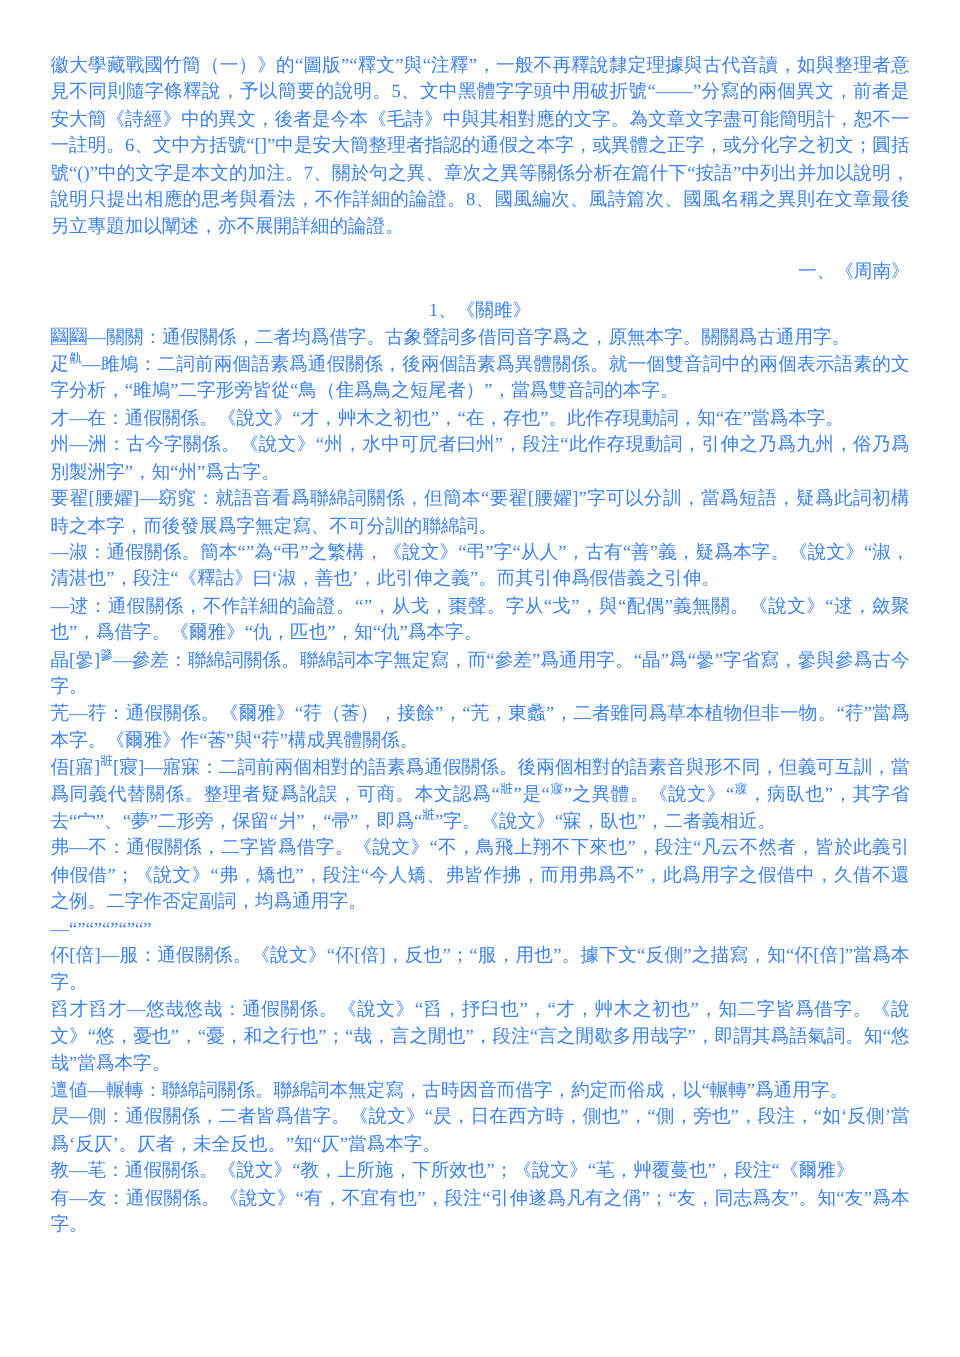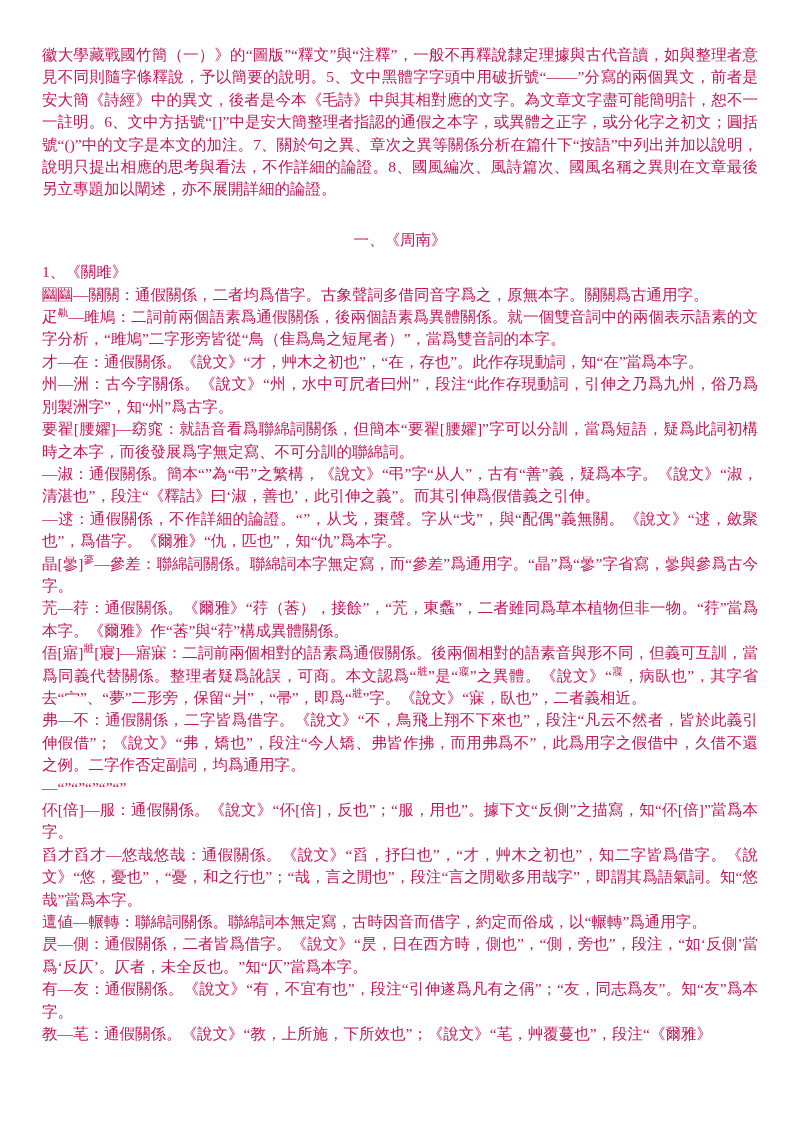--- a/index.html
+++ b/index.html
@@ -5,27 +5,27 @@
   html,body{margin:0;padding:0;background:#ffffff;}
   .page{
     position:relative;
     width:800px;height:1131px;
     box-sizing:border-box;
     background:#ffffff;
     padding:44px 42px 0 42px;
     font-family:"Liberation Serif","DejaVu Serif",serif;
     font-size:15.5px;
     line-height:22.4px;
-    color:#be185d;
+    color:#3b82f6;
     text-align:justify;
     overflow:hidden;
   }
   p{margin:0;padding:0;}
-  .section-heading{margin-top:28px;text-align:center;}
-  .subsection-heading{margin-top:10px;text-align:left;}
+  .section-heading{margin-top:15px;text-align:right;}
+  .subsection-heading{margin-top:10px;text-align:center;}
   .entry .head{font-weight:normal;}
   .sup{font-size:68%;vertical-align:super;line-height:0;}
 </style>
 </head>
 <body>
 
 <div class="page">
 
   <p class="intro">徽大學藏戰國竹簡（一）》的“圖版”“釋文”與“注釋”，一般不再釋說隸定理據與古代音讀，如與整理者意見不同則隨字條釋說，予以簡要的說明。5、文中黑體字字頭中用破折號“——”分寫的兩個異文，前者是安大簡《詩經》中的異文，後者是今本《毛詩》中與其相對應的文字。為文章文字盡可能簡明計，恕不一一註明。6、文中方括號“[]”中是安大簡整理者指認的通假之本字，或異體之正字，或分化字之初文；圓括號“()”中的文字是本文的加注。7、關於句之異、章次之異等關係分析在篇什下“按語”中列出并加以說明，說明只提出相應的思考與看法，不作詳細的論證。8、國風編次、風詩篇次、國風名稱之異則在文章最後另立專題加以闡述，亦不展開詳細的論證。</p>
 
@@ -42,16 +42,16 @@
   <p class="entry"><b class="head"><span class="sup">𢧄</span><span>—逑：</span></b><span class="body"><span>通假關係，不作詳細的論證。“</span><span class="sup">𢧄</span><span>”，从戈，棗聲。字从“戈”，與“配偶”義無關。《說文》“逑，斂聚也”，爲借字。《爾雅》“仇，匹也”，知“仇”爲本字。</span></span></p>
   <p class="entry"><b class="head"><span>晶[曑]</span><span class="sup">篸</span><span>—參差：</span></b><span class="body"><span>聯綿詞關係。聯綿詞本字無定寫，而“參差”爲通用字。“晶”爲“曑”字省寫，曑與參爲古今字。</span></span></p>
   <p class="entry"><b class="head"><span>苀—荇：</span></b><span class="body"><span>通假關係。《爾雅》“荇（莕），接餘”，“苀，東蠡”，二者雖同爲草本植物但非一物。“荇”當爲本字。《爾雅》作“莕”與“荇”構成異體關係。</span></span></p>
   <p class="entry"><b class="head"><span>俉[寤]</span><span class="sup">𤕸</span><span>[寢]—寤寐：</span></b><span class="body"><span>二詞前兩個相對的語素爲通假關係。後兩個相對的語素音與形不同，但義可互訓，當爲同義代替關係。整理者疑爲訛誤，可商。本文認爲“</span><span class="sup">𤕸</span><span>”是“</span><span class="sup">寱</span><span>”之異體。《說文》“</span><span class="sup">寱</span><span>，病臥也”，其字省去“宀”、“夢”二形旁，保留“爿”，“帚”，即爲“</span><span class="sup">𤕸</span><span>”字。《說文》“寐，臥也”，二者義相近。</span></span></p>
   <p class="entry"><b class="head"><span>弗—不：</span></b><span class="body"><span>通假關係，二字皆爲借字。《說文》“不，鳥飛上翔不下來也”，段注“凡云不然者，皆於此義引伸假借”；《說文》“弗，矯也”，段注“今人矯、弗皆作拂，而用弗爲不”，此爲用字之假借中，久借不還之例。二字作否定副詞，均爲通用字。</span></span></p>
   <p class="entry"><b class="head"><span>𠭃—得：</span></b><span class="body"><span>古今字關係。《說文》，“得，行有所㝵也，从彳，㝵聲。㝵，古文省彳。”簡本“𠭃”下从“又”與从“寸”同義，形稍異，知“𠭃”爲古字。</span></span></p>
   <p class="entry"><b class="head"><span>伓[倍]—服：</span></b><span class="body"><span>通假關係。《說文》“伓[倍]，反也”；“服，用也”。據下文“反側”之描寫，知“伓[倍]”當爲本字。</span></span></p>
   <p class="entry"><b class="head"><span>舀才舀才—悠哉悠哉：</span></b><span class="body"><span>通假關係。《說文》“舀，抒臼也”，“才，艸木之初也”，知二字皆爲借字。《說文》“悠，憂也”，“憂，和之行也”；“哉，言之閒也”，段注“言之閒歇多用哉字”，即謂其爲語氣詞。知“悠哉”當爲本字。</span></span></p>
   <p class="entry"><b class="head"><span>邅値—輾轉：</span></b><span class="body"><span>聯綿詞關係。聯綿詞本無定寫，古時因音而借字，約定而俗成，以“輾轉”爲通用字。</span></span></p>
   <p class="entry"><b class="head"><span>昃—側：</span></b><span class="body"><span>通假關係，二者皆爲借字。《說文》“昃，日在西方時，側也”，“側，旁也”，段注，“如‘反側’當爲‘反仄’。仄者，未全反也。”知“仄”當爲本字。</span></span></p>
+  <p class="entry"><b class="head"><span>教—芼：</span></b><span class="body"><span>通假關係。《說文》“教，上所施，下所效也”；《說文》“芼，艸覆蔓也”，段注“《爾雅》</span></span></p>
   <p class="entry"><b class="head"><span>有—友：</span></b><span class="body"><span>通假關係。《說文》“有，不宜有也”，段注“引伸遂爲凡有之偁”；“友，同志爲友”。知“友”爲本字。</span></span></p>
-  <p class="entry"><b class="head"><span>教—芼：</span></b><span class="body"><span>通假關係。《說文》“教，上所施，下所效也”；《說文》“芼，艸覆蔓也”，段注“《爾雅》</span></span></p>
 
 </div>
 
 </body></html>

